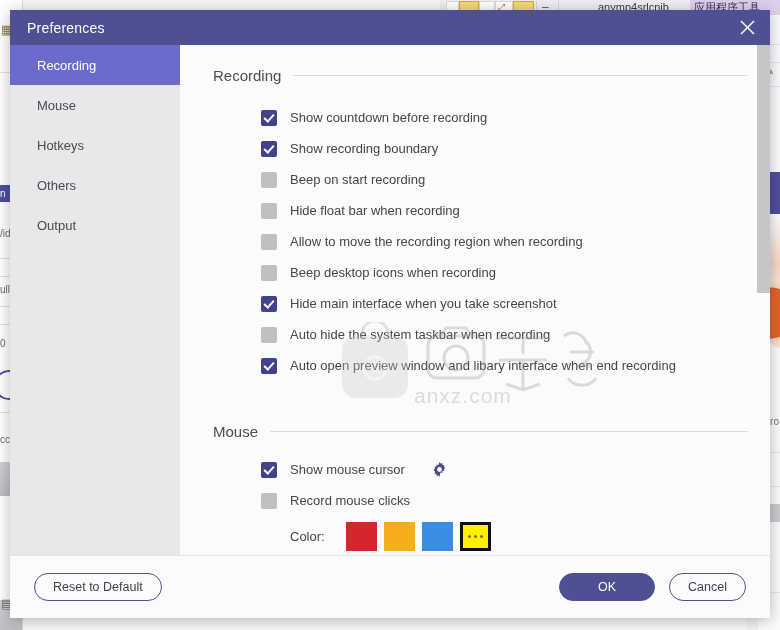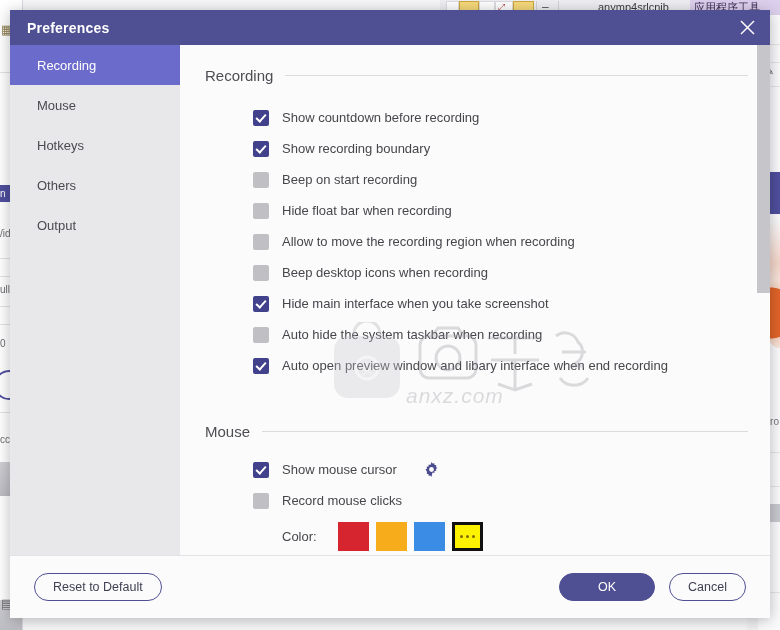--- a/index.html
+++ b/index.html
@@ -214,37 +214,37 @@
     display: flex;
     align-items: center;
     justify-content: space-between;
     flex: 0 0 auto;
   }
   .title-text {
     color: #ffffff;
     font-size: 14px;
     padding-left: 17px;
     letter-spacing: .2px;
-    font-weight: bold;
   }
   .close-btn {
     width: 46px;
     height: 35px;
     display: flex;
     align-items: center;
     justify-content: center;
     cursor: pointer;
   }
   .close-btn svg { display: block; }
 
   .dialog-body {
     flex: 1 1 auto;
     display: flex;
     min-height: 0;
     background: #fbfbfb;
+    gap: 8px;
   }
 
   
   .sidebar {
     width: 170px;
     flex: 0 0 170px;
     background: #e8e8ea;
     padding-top: 0;
   }
   .side-item {
@@ -389,21 +389,20 @@
     opacity: .33;
   }
   .wm-text {
     position: absolute;
     left: 78px;
     top: 62px;
     font-size: 21px;
     letter-spacing: 1px;
     color: #9a9aa2;
     font-family: "Liberation Sans", sans-serif;
-    font-style: italic;
   }
 
   
   .footer {
     height: 62px;
     flex: 0 0 62px;
     border-top: 1px solid #e3e3e7;
     background: #fbfbfb;
     display: flex;
     align-items: center;

